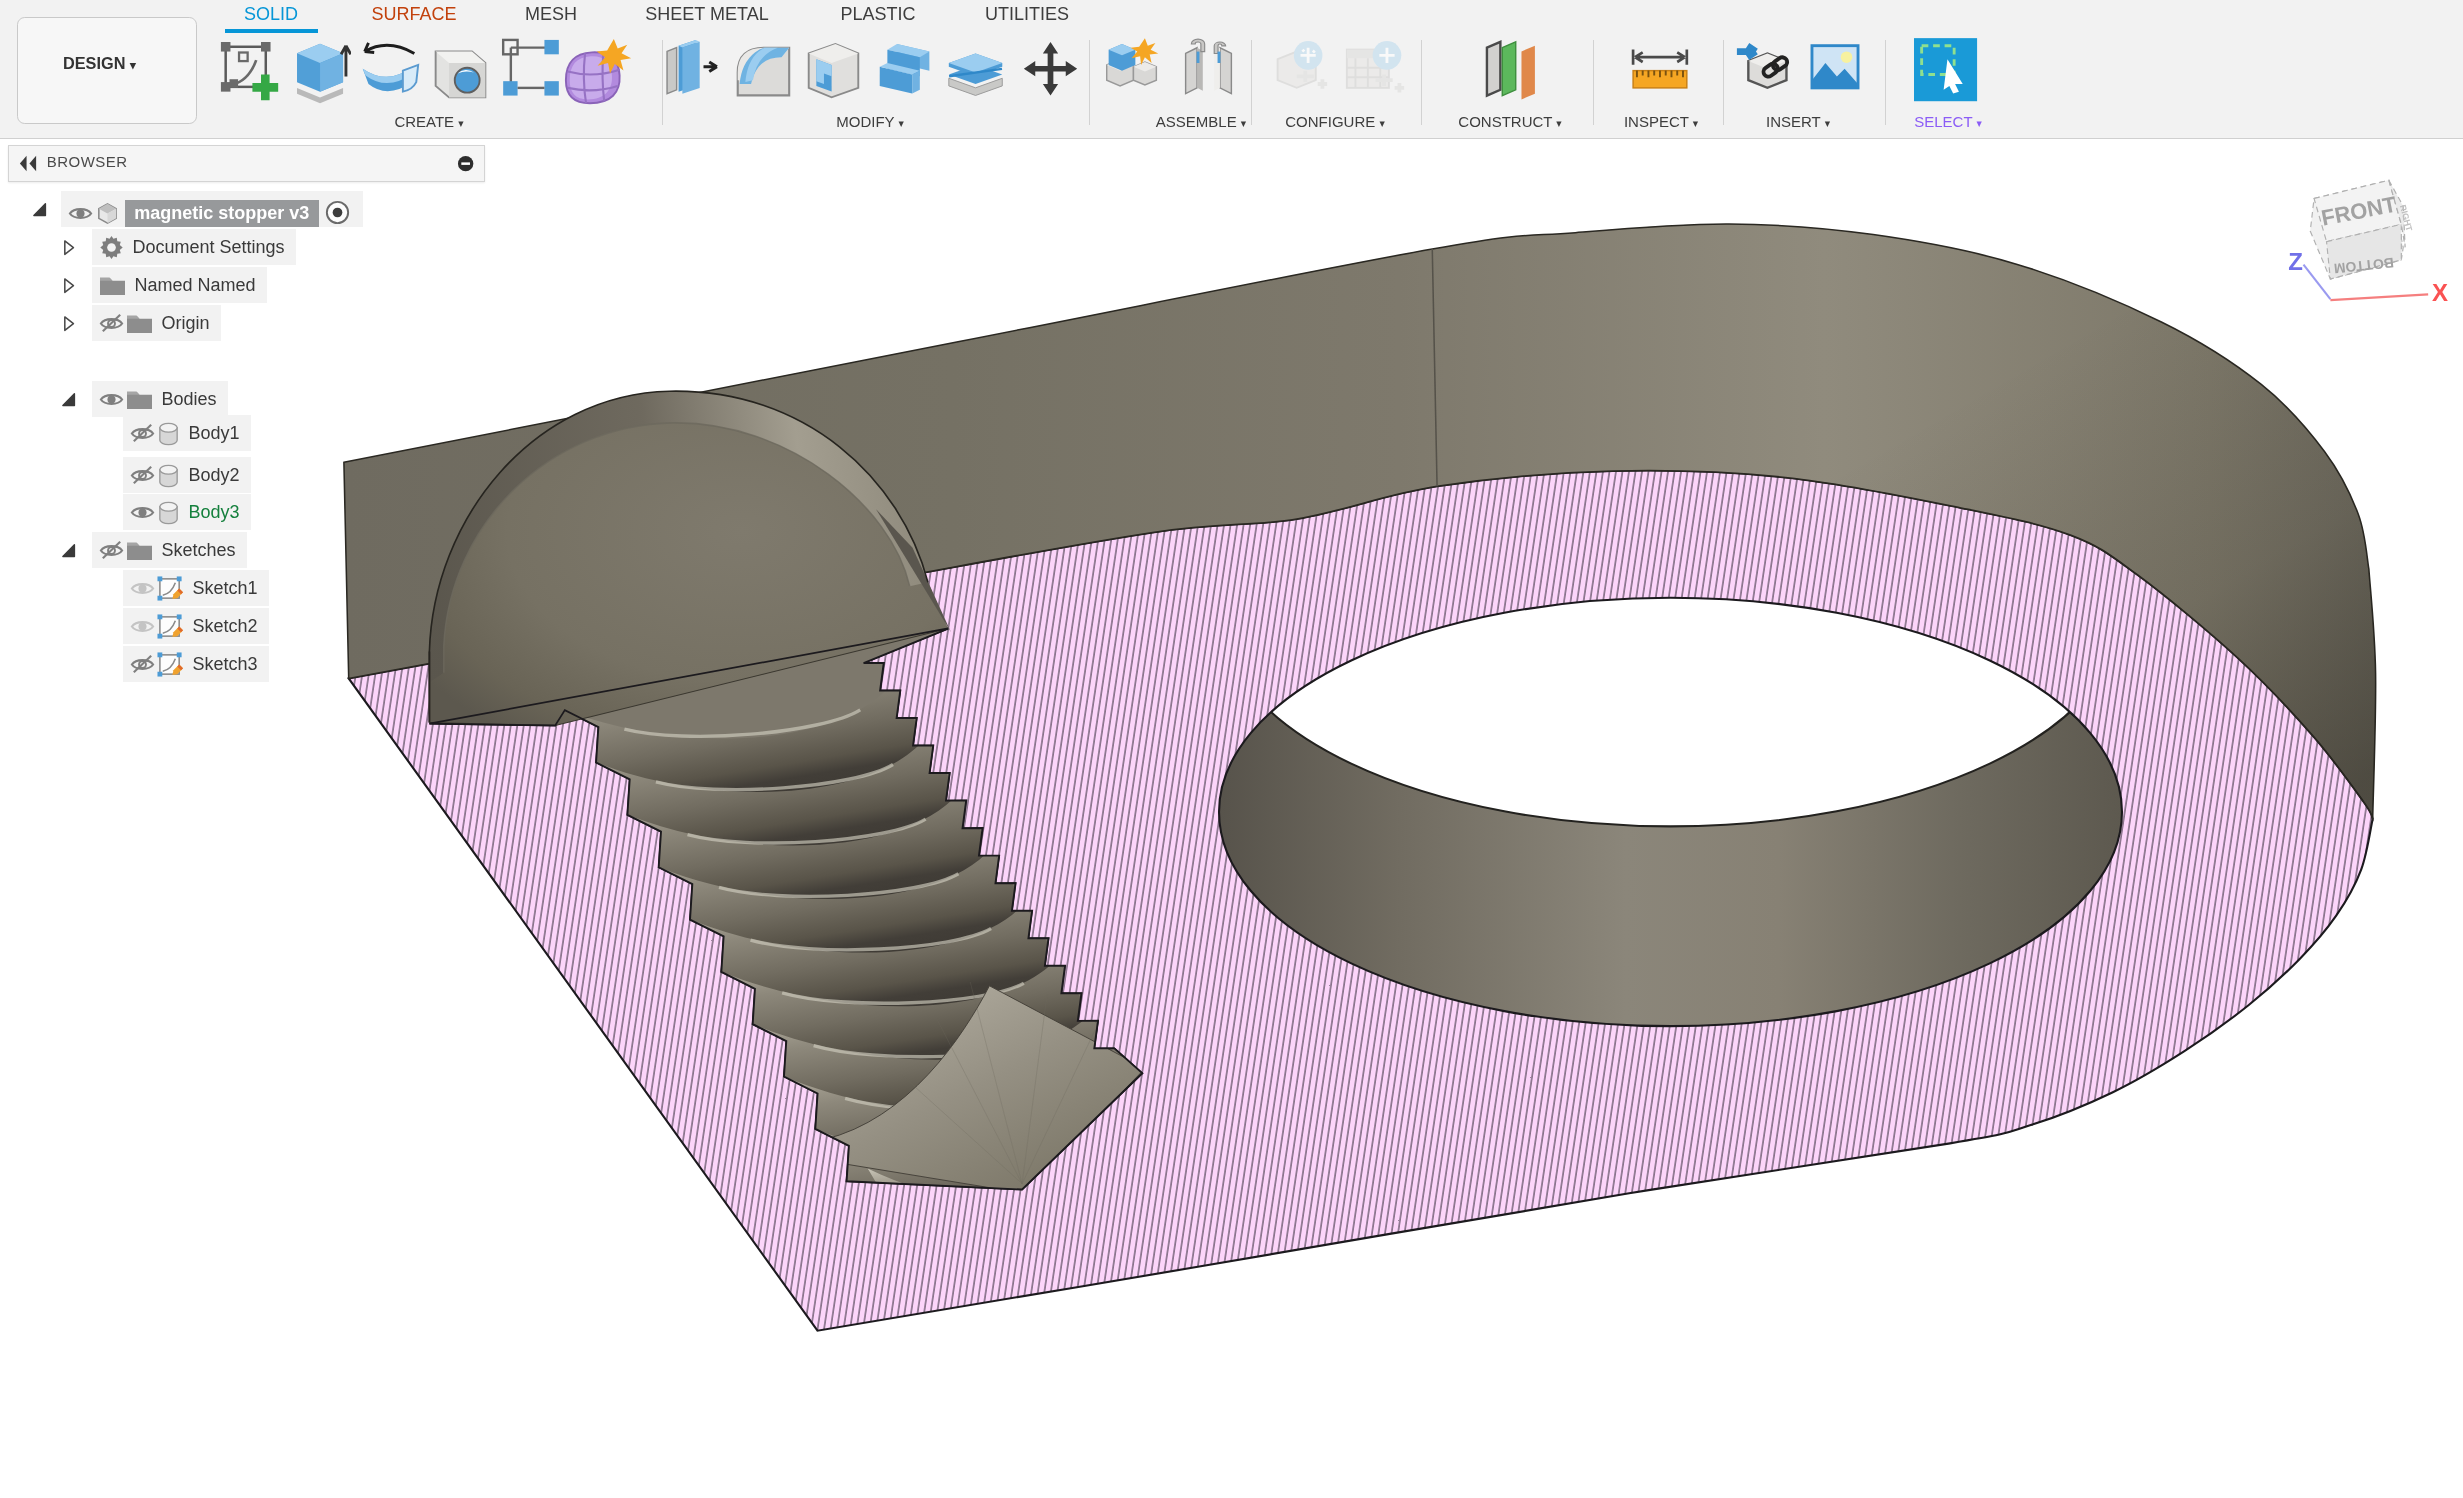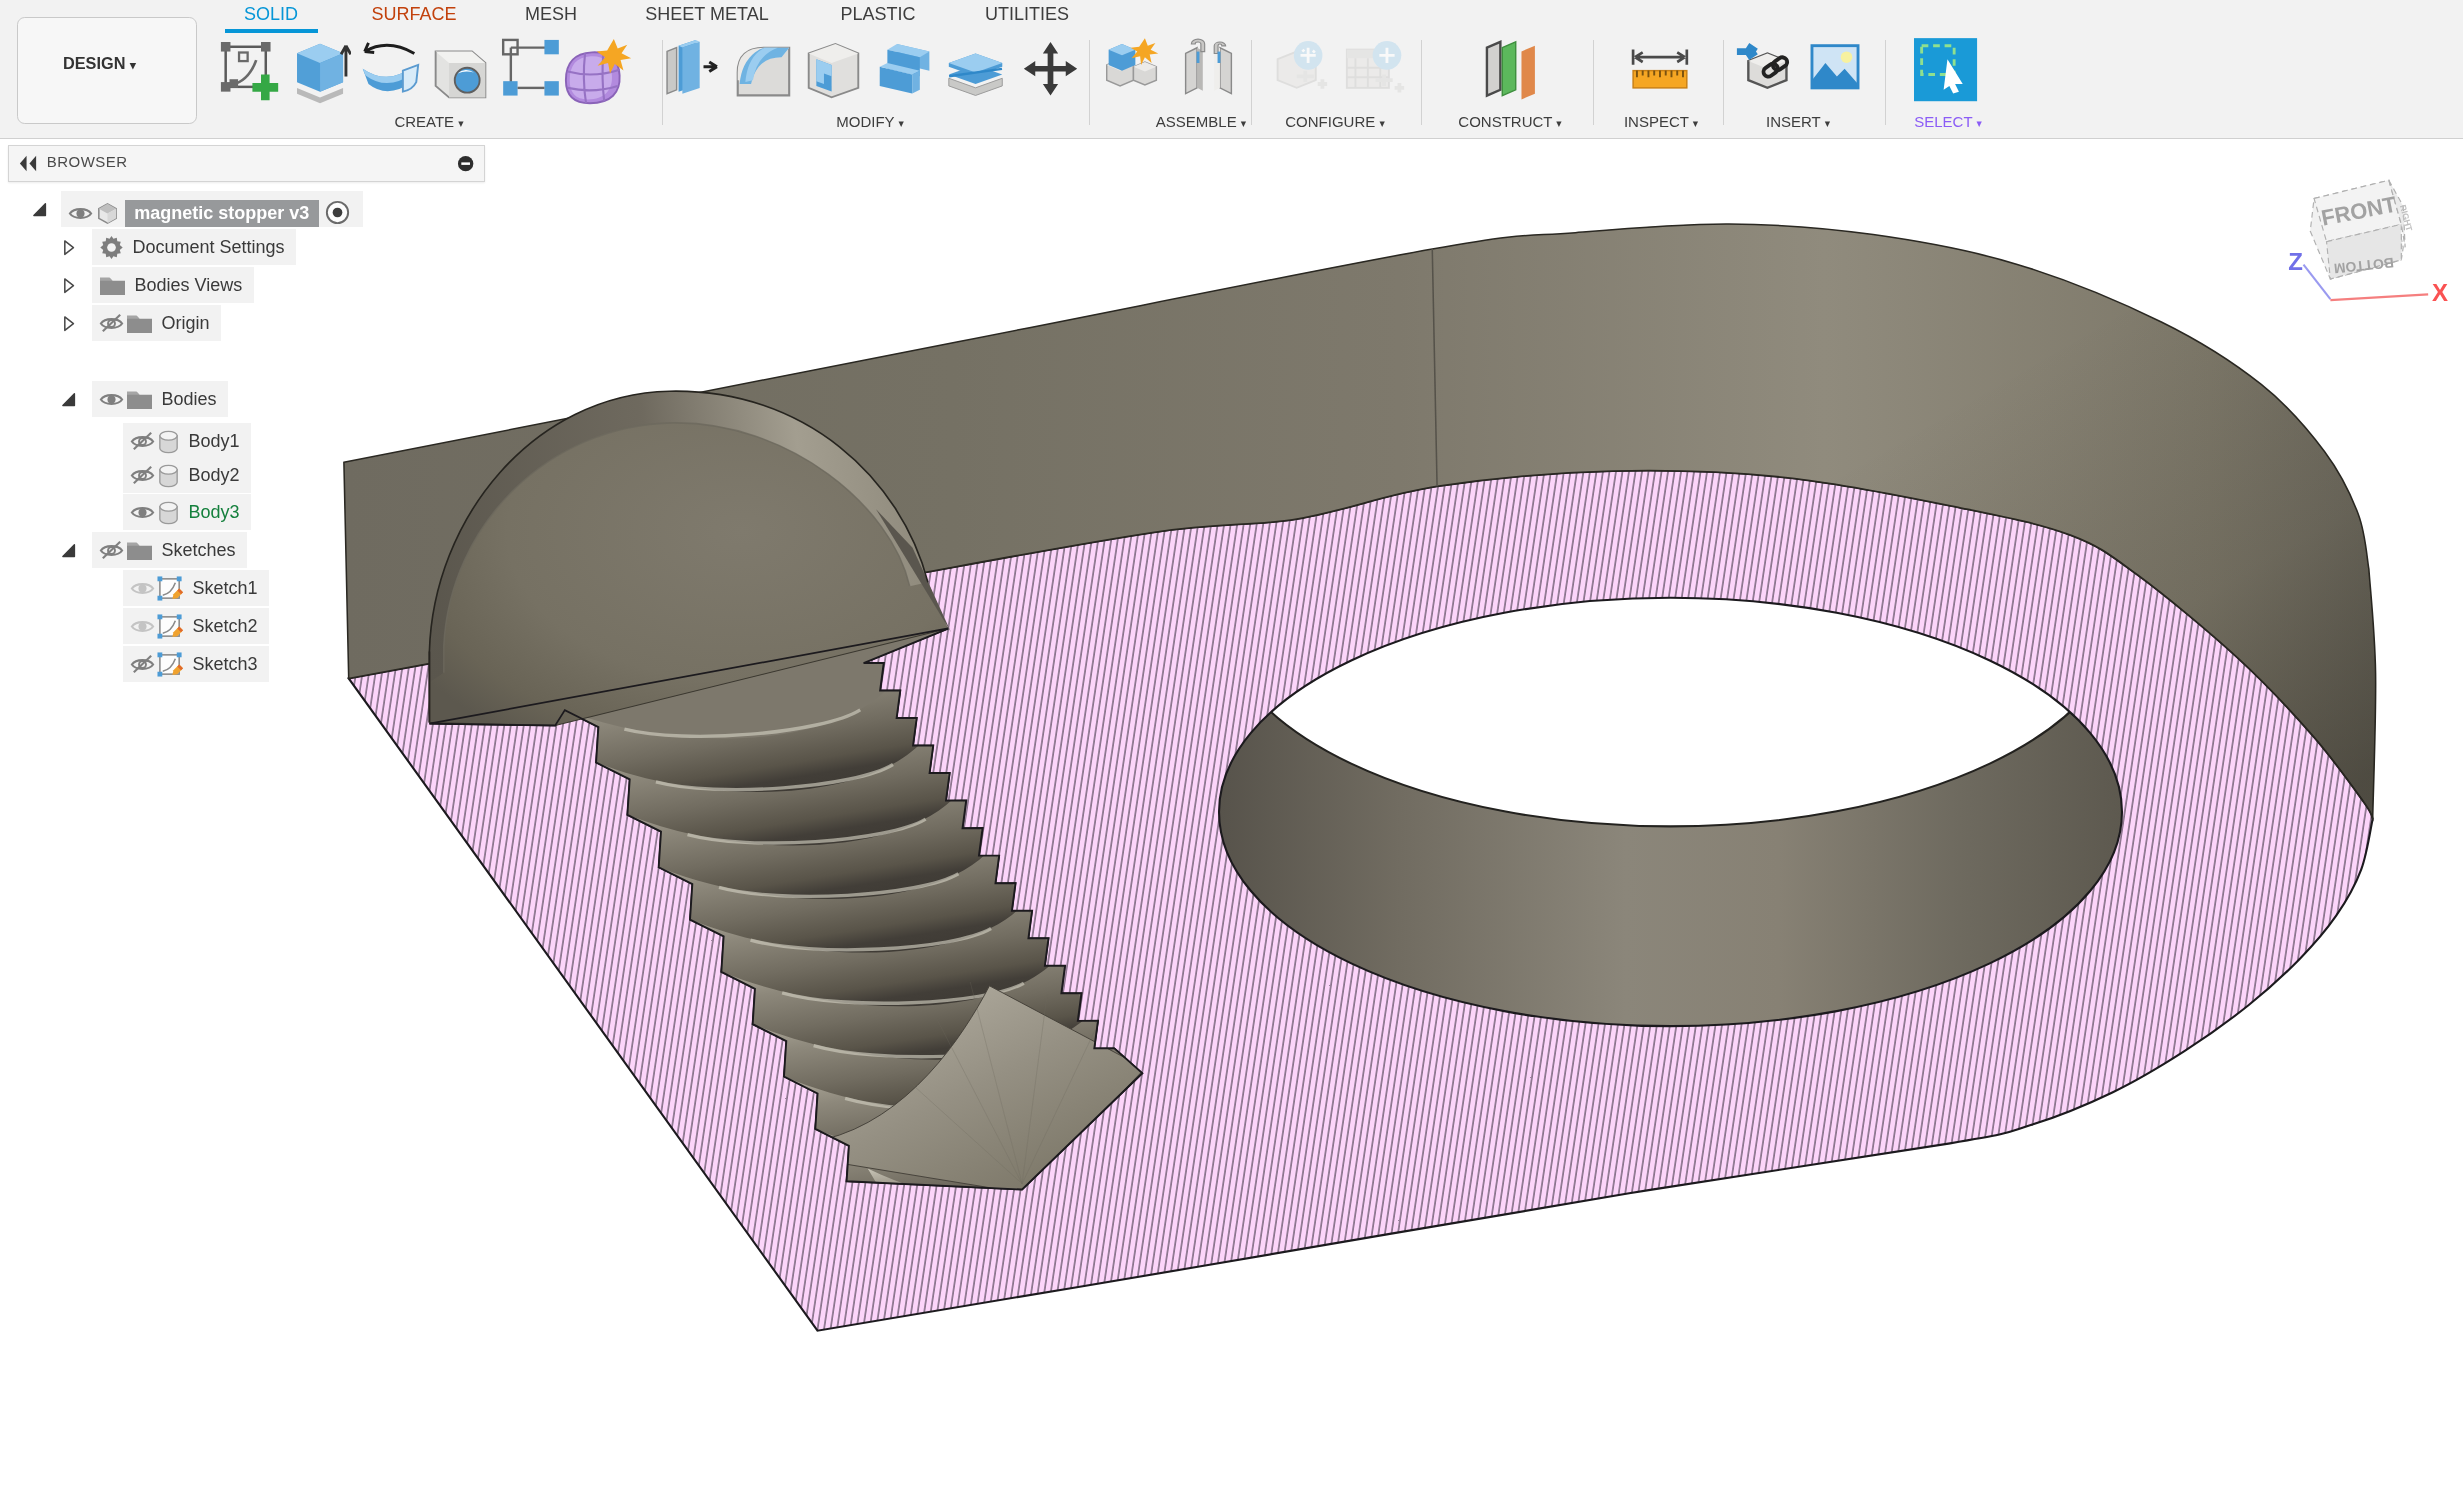--- a/index.html
+++ b/index.html
@@ -350,21 +350,21 @@
     </div>
     <div style="position:absolute;left:0;top:128px;height:36px;width:500px">
       <svg width="17.3" height="17.3" viewBox="0 0 18 18" style="position:absolute;left:60px;top:9.6px">
         <path d="M5,2 L14,9 L5,16 Z" fill="#fdfdfd" stroke="#4a4a4a" stroke-width="1.6" stroke-linejoin="round"></path>
       </svg>
       <div style="position:absolute;left:92px;top:0;height:36px;background:rgba(241,241,241,0.95);display:flex;align-items:center;padding:0 11.5px 0 5.8px;font-size:18px">
         <svg width="29" height="25" viewBox="0 0 30 26" style="flex:0 0 29px">
           <path d="M2,5 h10 l3,3 h13 v15 h-26 z" fill="#8d8d8d"></path>
           <path d="M2,5 h10 l3,3 h-13 z" fill="#a5a5a5"></path>
         </svg>
-        <div style="color:#3a3a3a;padding-left:7.7px;white-space:nowrap">Bodies Views</div>
+        <div style="color:#3a3a3a;padding-left:7.7px;white-space:nowrap">Named Named</div>
       </div>
     </div>
     <div style="position:absolute;left:0;top:166px;height:36px;width:500px">
       <svg width="17.3" height="17.3" viewBox="0 0 18 18" style="position:absolute;left:60px;top:9.6px">
         <path d="M5,2 L14,9 L5,16 Z" fill="#fdfdfd" stroke="#4a4a4a" stroke-width="1.6" stroke-linejoin="round"></path>
       </svg>
       <div style="position:absolute;left:92px;top:0;height:36px;background:rgba(241,241,241,0.95);display:flex;align-items:center;padding:0 11.5px 0 5.8px;font-size:18px">
         <svg width="27" height="27" viewBox="0 0 28 28" style="flex:0 0 27px">
           <path d="M3,14 C7,8 21,8 25,14 C21,20 7,20 3,14 Z" fill="none" stroke="#7f7f7f" stroke-width="2.2"></path>
           <circle cx="14" cy="14" r="3.6" fill="none" stroke="#7f7f7f" stroke-width="2"></circle>
@@ -386,21 +386,21 @@
           <path d="M3,14 C7,8 21,8 25,14 C21,20 7,20 3,14 Z" fill="none" stroke="#7f7f7f" stroke-width="2.2"></path>
           <circle cx="14" cy="14" r="4.2" fill="#7f7f7f"></circle>
         </svg>
         <svg width="29" height="25" viewBox="0 0 30 26" style="flex:0 0 29px">
           <path d="M2,5 h10 l3,3 h13 v15 h-26 z" fill="#8d8d8d"></path>
           <path d="M2,5 h10 l3,3 h-13 z" fill="#a5a5a5"></path>
         </svg>
         <div style="color:#3a3a3a;padding-left:7.7px;white-space:nowrap">Bodies</div>
       </div>
     </div>
-    <div style="position:absolute;left:0;top:284px;height:36px;width:500px">
+    <div style="position:absolute;left:0;top:276px;height:36px;width:500px">
       <div style="position:absolute;left:123px;top:0;height:36px;background:rgba(241,241,241,0.95);display:flex;align-items:center;padding:0 11.5px 0 5.8px;font-size:18px">
         <svg width="27" height="27" viewBox="0 0 28 28" style="flex:0 0 27px">
           <path d="M3,14 C7,8 21,8 25,14 C21,20 7,20 3,14 Z" fill="none" stroke="#7f7f7f" stroke-width="2.2"></path>
           <circle cx="14" cy="14" r="3.6" fill="none" stroke="#7f7f7f" stroke-width="2"></circle>
           <line x1="5" y1="22" x2="23" y2="5" stroke="#7f7f7f" stroke-width="2.2"></line>
         </svg>
         <svg width="25" height="25" viewBox="0 0 26 26" style="flex:0 0 25px">
           <path d="M4,7 v13 a9,4.5 0 0,0 18,0 v-13 z" fill="#d7d7d7" stroke="#9a9a9a" stroke-width="1.4"></path>
           <ellipse cx="13" cy="7" rx="9" ry="4.5" fill="#f3f3f3" stroke="#9a9a9a" stroke-width="1.4"></ellipse>
         </svg>

